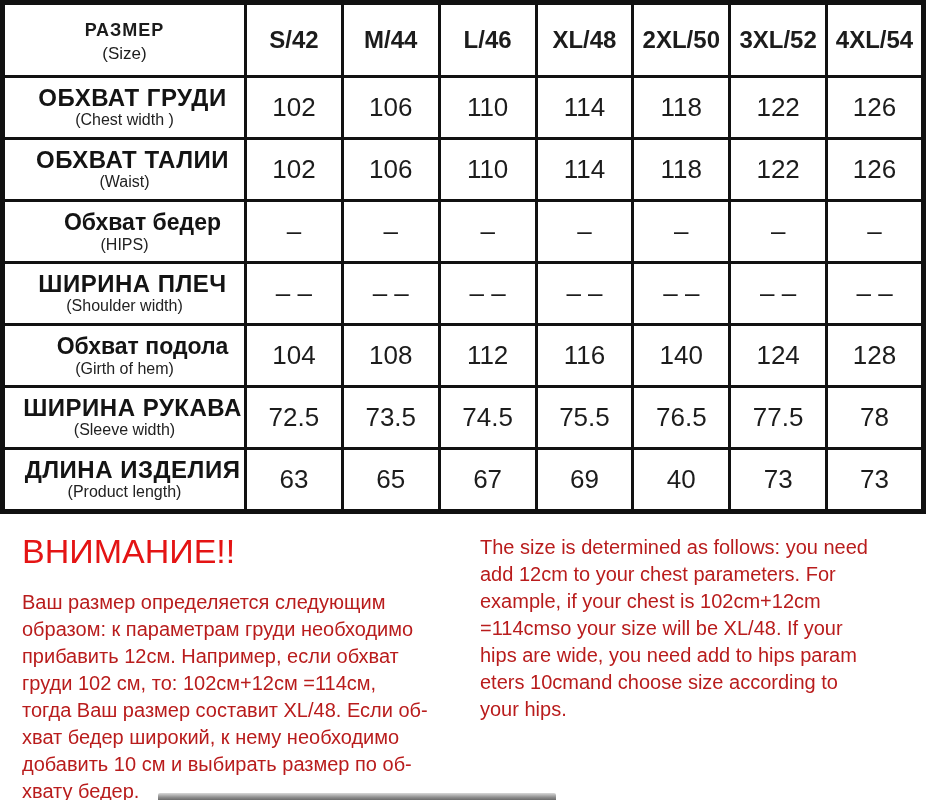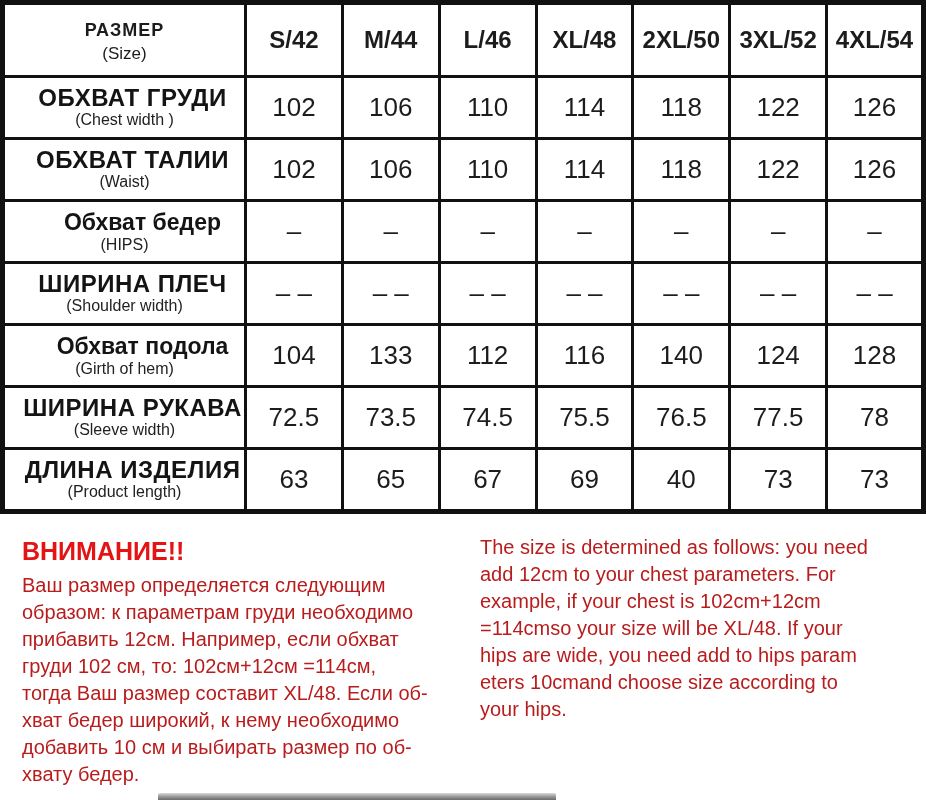--- a/index.html
+++ b/index.html
@@ -79,24 +79,24 @@
   }
 
   
   .notes {
     display: grid;
     grid-template-columns: 438px 424px;
     column-gap: 20px;
     padding: 20px 0 0 22px;
   }
   .note-heading {
-    font-size: 25px;
-    font-weight: bold;
+    font-size: 34px;
+    font-weight: normal;
     line-height: 34px;
-    margin-bottom: 4px;
+    margin-bottom: 21px;
   }
   .note-body {
     font-size: 20px;
     line-height: 27px;
     color: #b91c1c;
     white-space: pre-line;
   }
 
   
   .bottom-bar {
@@ -196,21 +196,21 @@
       <td class="val-cell">– –</td>
       <td class="val-cell">– –</td>
     </tr>
 
     <tr class="data-row">
       <td>
         <div class="lbl-ru-title">Обхват подола</div>
         <div class="lbl-en">(Girth of hem)</div>
       </td>
       <td class="val-cell">104</td>
-      <td class="val-cell">133</td>
+      <td class="val-cell">108</td>
       <td class="val-cell">112</td>
       <td class="val-cell">116</td>
       <td class="val-cell">140</td>
       <td class="val-cell">124</td>
       <td class="val-cell">128</td>
     </tr>
 
     <tr class="data-row">
       <td>
         <div class="lbl-ru-caps">ШИРИНА РУКАВА</div>

